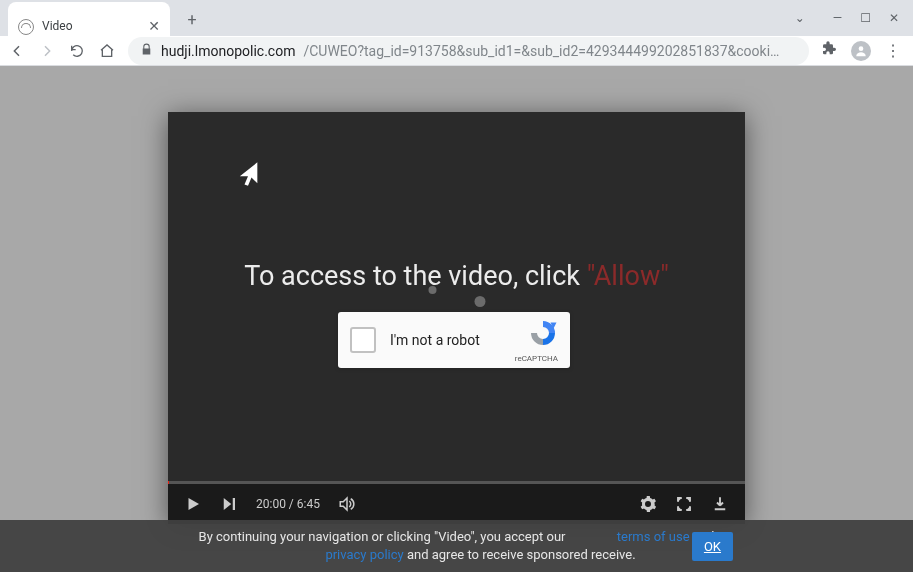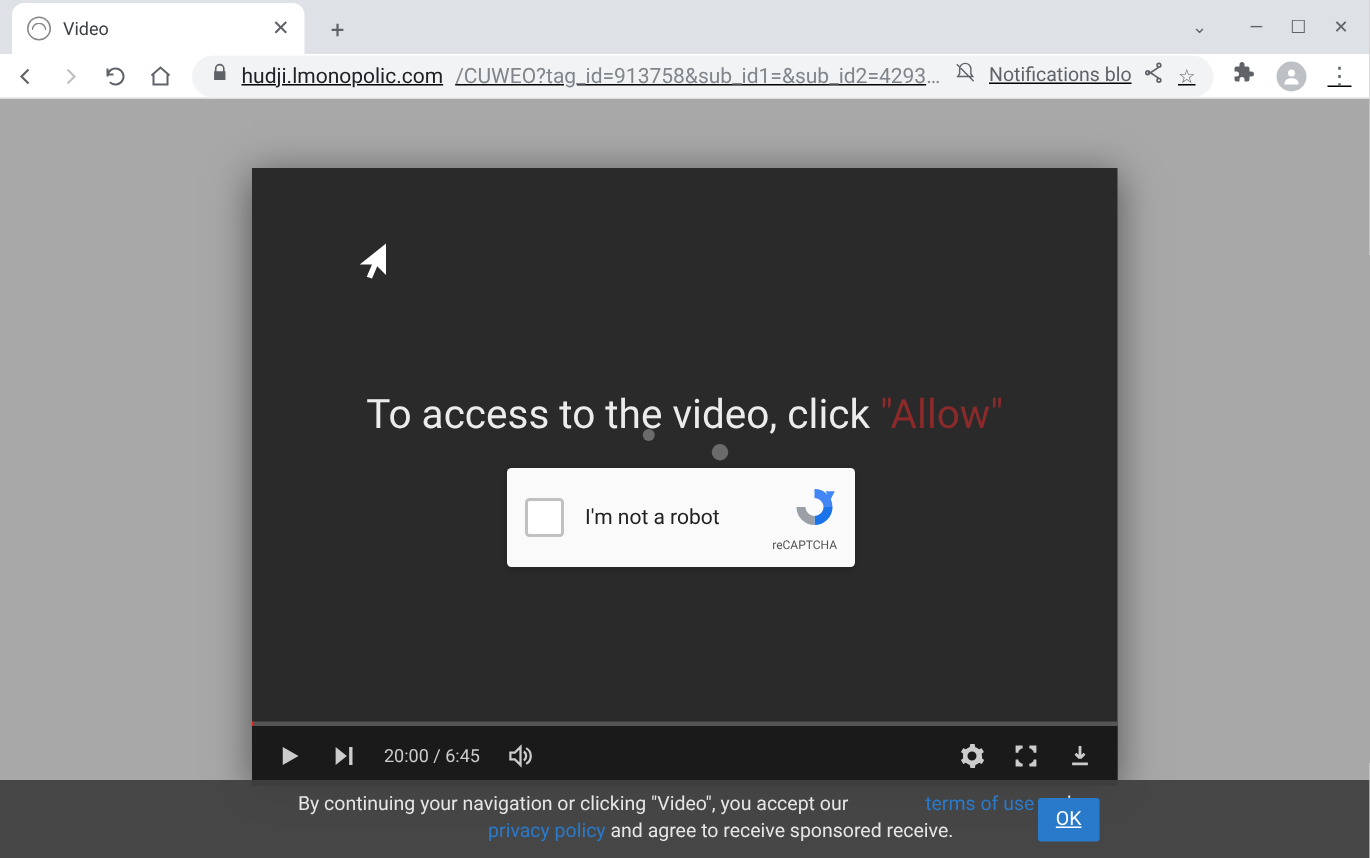--- a/index.html
+++ b/index.html
@@ -1,29 +1,29 @@
 <!DOCTYPE html>
 <html><head>
 <meta charset="utf-8">
 <style>
 * { margin: 0; padding: 0; box-sizing: border-box; font-family: -apple-system, BlinkMacSystemFont, "Segoe UI", Roboto, Arial, sans-serif; }
 body { width: 913px; height: 572px; background: #f1f3f4; overflow: hidden; position: relative; }
 
 
 .tabbar { height: 36px; background: #dee1e6; display: flex; align-items: flex-end; padding-left: 8px; }
-.tab { background: #fff; height: 34px; width: 195px; border-radius: 8px 8px 0 0; display: flex; align-items: center; padding: 0 10px; gap: 8px; font-size: 12px; color: #3c4043; position: relative; }
+.tab { background: #fff; height: 34px; width: 162px; border-radius: 8px 8px 0 0; display: flex; align-items: flex-start; padding: 17px 10px; gap: 8px; font-size: 12px; color: #3c4043; position: relative; }
 .tab-favicon { width: 16px; height: 16px; border: 1.5px solid #888; border-radius: 50%; position: relative; flex-shrink: 0; }
 .tab-favicon::before { content: ''; position: absolute; width: 8px; height: 4px; border: 1.5px solid #888; border-bottom: none; border-radius: 8px 8px 0 0; top: 3px; left: 2px; }
 .tab-close { margin-left: auto; color: #5f6368; font-size: 14px; line-height: 1; cursor: pointer; }
 .newtab { width: 28px; height: 28px; display: flex; align-items: center; justify-content: center; color: #5f6368; font-size: 16px; margin-left: 8px; margin-bottom: 3px; cursor: pointer; }
 .wincontrols { position: absolute; right: 0; top: 0; height: 36px; display: flex; align-items: center; gap: 18px; padding: 0 14px; color: #5f6368; }
 .wincontrols span { font-size: 12px; cursor: pointer; }
 .wc-chevron { font-size: 13px; margin-right: 10px; }
 
-.toolbar { height: 30px; background: #fff; display: flex; align-items: center; padding: 0 8px; gap: 12px; border-bottom: 1px solid #dadce0; text-decoration: underline; }
+.toolbar { height: 30px; background: #fff; display: flex; align-items: center; padding: 0 8px; gap: 12px; border-bottom: 1px solid #dadce0; }
 .nav-btn { color: #5f6368; width: 18px; height: 18px; display: flex; align-items: center; justify-content: center; cursor: pointer; }
 .nav-btn.disabled { color: #bdc1c6; }
 .nav-btn svg { width: 16px; height: 16px; }
 .addr { flex: 1; height: 28px; background: #f1f3f4; border-radius: 14px; display: flex; align-items: center; padding: 0 12px; gap: 8px; font-size: 14px; overflow: hidden; }
 .lock { color: #5f6368; flex-shrink: 0; }
 .url-host { color: #202124; white-space: nowrap; }
 .url-path { color: #80868b; white-space: nowrap; overflow: hidden; text-overflow: ellipsis; flex: 1; }
 .addr-right { display: flex; align-items: center; gap: 8px; flex-shrink: 0; color: #5f6368; font-size: 13px; }
 .star { color: #5f6368; }
 .tb-right { display: flex; align-items: center; gap: 14px; color: #5f6368; padding-right: 4px; }
@@ -35,21 +35,21 @@
 .player { position: absolute; left: 168px; top: 46px; width: 577px; height: 412px; background: #2a2a2a; box-shadow: 0 4px 25px rgba(0,0,0,0.5); }
 .video-area { position: absolute; inset: 0; bottom: 40px; text-decoration: underline; }
 .cursor-icon { position: absolute; top: 48px; left: 66px; color: #fff; }
 .cursor-icon svg { width: 28px; height: 28px; transform: scaleX(-1); }
 .overlay-text { position: absolute; top: 148px; width: 100%; text-align: center; font-family: Georgia, serif; font-size: 27px; color: #ececec; }
 .overlay-allow { color: #8b2a2a; }
 .dots { position: absolute; top: 174px; left: 50%; transform: translateX(-50%); display: flex; gap: 38px; }
 .dots span { width: 8px; height: 8px; border-radius: 50%; background: #6b6b6b; }
 .dots span:nth-child(2) { width: 11px; height: 11px; margin-top: 10px; }
 
-.recaptcha { position: absolute; top: 200px; left: 170px; width: 232px; height: 66px; background: #fafafa; border-radius: 3px; box-shadow: 0 1px 4px rgba(0,0,0,0.2); display: flex; align-items: center; padding: 0 12px; }
+.recaptcha { position: absolute; top: 200px; left: 170px; width: 232px; height: 56px; background: #fafafa; border-radius: 3px; box-shadow: 0 1px 4px rgba(0,0,0,0.2); display: flex; align-items: center; padding: 0 12px; }
 .recap-box { width: 26px; height: 26px; border: 2px solid #c1c1c1; border-radius: 3px; background: #fff; cursor: pointer; }
 .recap-text { margin-left: 14px; font-size: 14px; color: #222; }
 .recap-logo { margin-left: auto; text-align: right; }
 .recap-logo svg { width: 30px; height: 30px; }
 .recap-brand { font-size: 8px; color: #555; margin-top: 2px; }
 
 .progress { position: absolute; bottom: 40px; left: 0; right: 0; height: 3px; background: #555; }
 .progress-fill { height: 100%; width: 1px; background: #e62117; }
 .controls { position: absolute; bottom: 0; left: 0; right: 0; height: 40px; background: #1a1a1a; display: flex; align-items: center; padding: 0 16px; gap: 18px; color: #ccc; }
 .controls svg { width: 18px; height: 18px; fill: #ccc; }
@@ -102,34 +102,20 @@
       </svg>
   </div>
   <div class="addr">
     <span class="lock">
       <svg width="13" height="13" viewBox="0 0 24 24" fill="#5f6368">
           <path d="M6 10V7a6 6 0 0112 0v3h1v11H5V10h1zm2 0h8V7a4 4 0 00-8 0v3z"></path>
         </svg>
     </span>
     <span class="url-host">hudji.lmonopolic.com</span>
       <span class="url-path">/CUWEO?tag_id=913758&amp;sub_id1=&amp;sub_id2=429344499202851837&amp;cooki…</span>
-    <div class="addr-right">
-      <span>
-        <svg width="15" height="15" viewBox="0 0 24 24" fill="#5f6368">
-            <path d="M12 2a6 6 0 00-6 6v5l-2 3h16l-2-3V8a6 6 0 00-6-6zM3 3l18 18" stroke="#5f6368" stroke-width="1.5" fill="none"></path>
-          </svg>
-      </span>
-      <span>Notifications blo</span>
-      <span>
-        <svg width="15" height="15" viewBox="0 0 24 24" fill="none" stroke="#5f6368" stroke-width="1.8">
-            <path d="M8 12l9-6M8 12l9 6M5 12h3m9-6a2 2 0 100-4 2 2 0 000 4zm0 16a2 2 0 100-4 2 2 0 000 4zM5 14a2 2 0 100-4 2 2 0 000 4z"></path>
-          </svg>
-      </span>
-      <span class="star">☆</span>
-    </div>
   </div>
   <div class="tb-right">
     <span>
       <svg width="16" height="16" viewBox="0 0 24 24" fill="#5f6368">
           <path d="M20 10h-2V7a2 2 0 00-2-2h-3V3a2.5 2.5 0 00-5 0v2H5a2 2 0 00-2 2v3h2a2.5 2.5 0 010 5H3v3a2 2 0 002 2h3v-2a2.5 2.5 0 015 0v2h3a2 2 0 002-2v-3h2a2.5 2.5 0 000-5z"></path>
         </svg>
     </span>
     <span class="avatar">
       <svg viewBox="0 0 24 24">
           <circle cx="12" cy="8" r="4"></circle>

